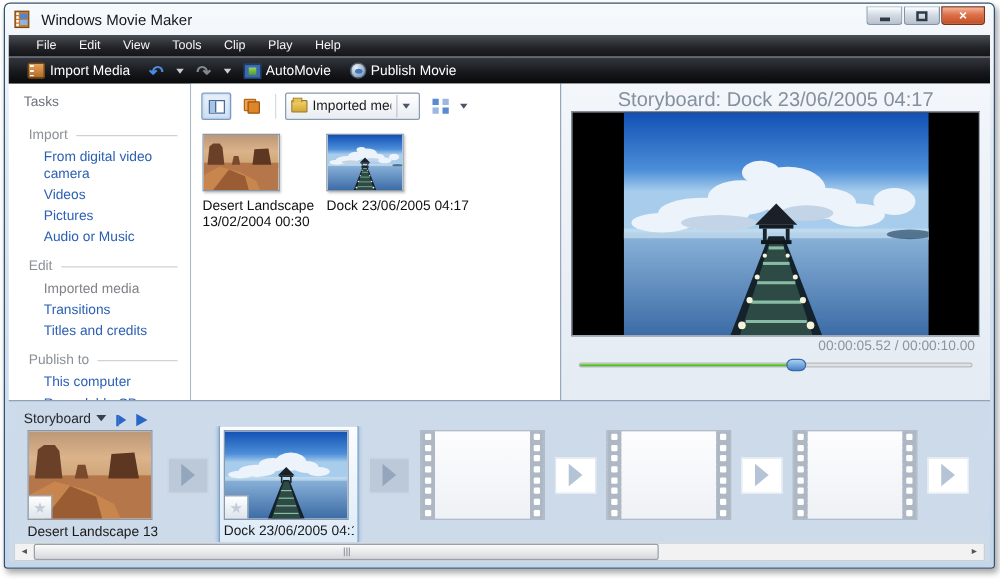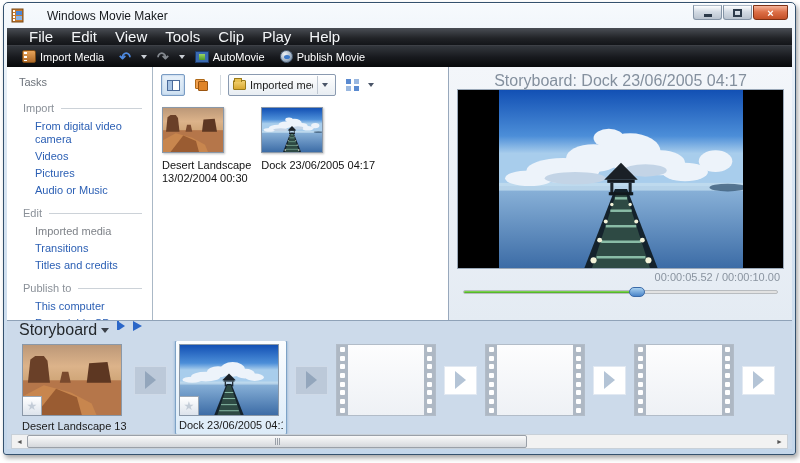--- a/index.html
+++ b/index.html
@@ -5,34 +5,34 @@
   * { box-sizing: border-box; margin: 0; padding: 0; }
   html,body { width:800px; height:463px; background:#fff; font-family:"Liberation Sans",sans-serif; overflow:hidden; }
   .window { position:absolute; left:3px; top:2px; width:793px; height:453px;
     background:linear-gradient(#f7fafd,#dbe7f3 30%, #c3d6ea);
     border:1px solid #34516e; border-radius:5px 5px 3px 3px;
     box-shadow:2px 3px 5px rgba(0,0,0,.35), inset 0 1px 0 rgba(255,255,255,.8);
     display:flex; flex-direction:column; }
 
   
   .titlebar { height:25px; display:flex; align-items:center; padding:0 7px; }
-  .title-text { font-size:12px; color:#15181c; margin-left:20px; }
+  .title-text { font-size:12px; color:#15181c; margin-left:6px; }
   .winbtns { margin-left:auto; display:flex; gap:1px; align-self:flex-start; margin-top:2px; }
   .wbtn { width:29px; height:15px; border:1px solid #8494a6; border-top-color:#aab6c4;
     border-radius:0 0 3px 3px; background:linear-gradient(#fdfeff,#d3dbe4 45%, #b9c3cf);
     display:flex; align-items:center; justify-content:center; cursor:default; }
   .wbtn.close { width:35px; background:linear-gradient(#f4b49a,#dd7048 45%, #c34f26);
     border-color:#7e3014; color:#fff; font-size:11px; font-weight:bold; line-height:10px; }
   .glyph-min { width:8px; height:3px; background:#2c3a4a; margin-top:6px; }
   .glyph-max { width:9px; height:8px; border:2px solid #2c3a4a; background:transparent; }
 
   
   .menubar { height:17px; margin:0 3px; background:linear-gradient(#4a4e55,#212327 60%, #131519);
     display:flex; align-items:center; padding-left:13px; }
-  .menu-item { color:#f4f6f8; font-size:15px; padding:1px 9px 2px; }
+  .menu-item { color:#f4f6f8; font-size:10px; padding:1px 9px 2px; }
   .toolbar { height:22px; margin:0 3px; background:linear-gradient(#33373d,#17191d 55%, #08090b);
     display:flex; align-items:center; padding-left:10px; gap:5px; color:#fff; font-size:11px;
     border-top:1px solid #3d4046; }
   .tbtn { display:flex; align-items:center; gap:4px; padding:2px 5px; color:#fff; }
   .caret-down { width:0; height:0; border-left:3px solid transparent; border-right:3px solid transparent; border-top:4px solid #c9ced4; }
   .undo-glyph { color:#4e8ae0; font-size:14px; font-weight:bold; line-height:12px; }
   .redo-glyph { color:#84898f; font-size:14px; font-weight:bold; line-height:12px; }
   .ico-import { width:14px; height:13px; background:linear-gradient(#e8a45a,#b06a28); border:1px solid #7a4a16; border-radius:2px; position:relative; }
   .ico-import::before { content:""; position:absolute; left:1px; top:1px; bottom:1px; width:3px;
     background:repeating-linear-gradient(#fff 0 2px, transparent 2px 4px); }
@@ -100,21 +100,21 @@
     border:1px solid #2a5a9c; box-shadow:0 0 0 2px rgba(255,255,255,.7), 0 1px 3px rgba(0,0,0,.4); }
   .play-btn::before { content:""; position:absolute; left:11px; top:8px; width:0; height:0;
     border-top:6px solid transparent; border-bottom:6px solid transparent; border-left:9px solid #fff; }
   .split-btn { position:absolute; right:16px; top:7px; display:flex; align-items:center; gap:5px; font-size:11px; color:#111; }
   .ico-split { display:flex; gap:3px; }
   .ico-split span:first-child { width:4px; height:10px; background:#8ab0e4; border:1px solid #3a6ab8; }
   .ico-split span:last-child { width:4px; height:10px; background:#2f6cc8; border:1px solid #1c4a96; }
 
   
   .storyboard { height:129px; margin:0 3px; background:#ccdaea; border-top:1px solid #8fa2b8; display:flex; flex-direction:column; }
-  .sb-header { height:20px; display:flex; align-items:flex-start; gap:8px; padding-left:12px; font-size:16px; color:#24282c; }
+  .sb-header { height:20px; display:flex; align-items:flex-end; gap:8px; padding-left:12px; font-size:11px; color:#24282c; }
   .sb-label-wrap { display:flex; align-items:center; gap:4px; }
   .sb-caret { width:0; height:0; border-left:4px solid transparent; border-right:4px solid transparent; border-top:5px solid #3a4048; }
   .sb-rewind { display:flex; align-items:center; }
   .sb-rewind .vbar { height:9px; background:#2a66c8; }
   .sb-play { width:0; height:0; border-top:5px solid transparent; border-bottom:5px solid transparent; border-left:9px solid #2a66c8; }
   .sb-track { height:94px; display:flex; align-items:flex-start; gap:8px; padding:3px 0 0 15px; overflow:hidden; }
   .clip-cell { display:flex; flex-direction:column; flex-shrink:0; }
   .clip-img { width:100px; height:72px; border:1px solid #8a98a8; position:relative; overflow:hidden; }
   .star-badge { position:absolute; left:0; bottom:0; width:19px; height:19px;
     background:linear-gradient(#ffffff,#dde4ec); border:1px solid #9aa6b4; border-left:none; border-bottom:none;

